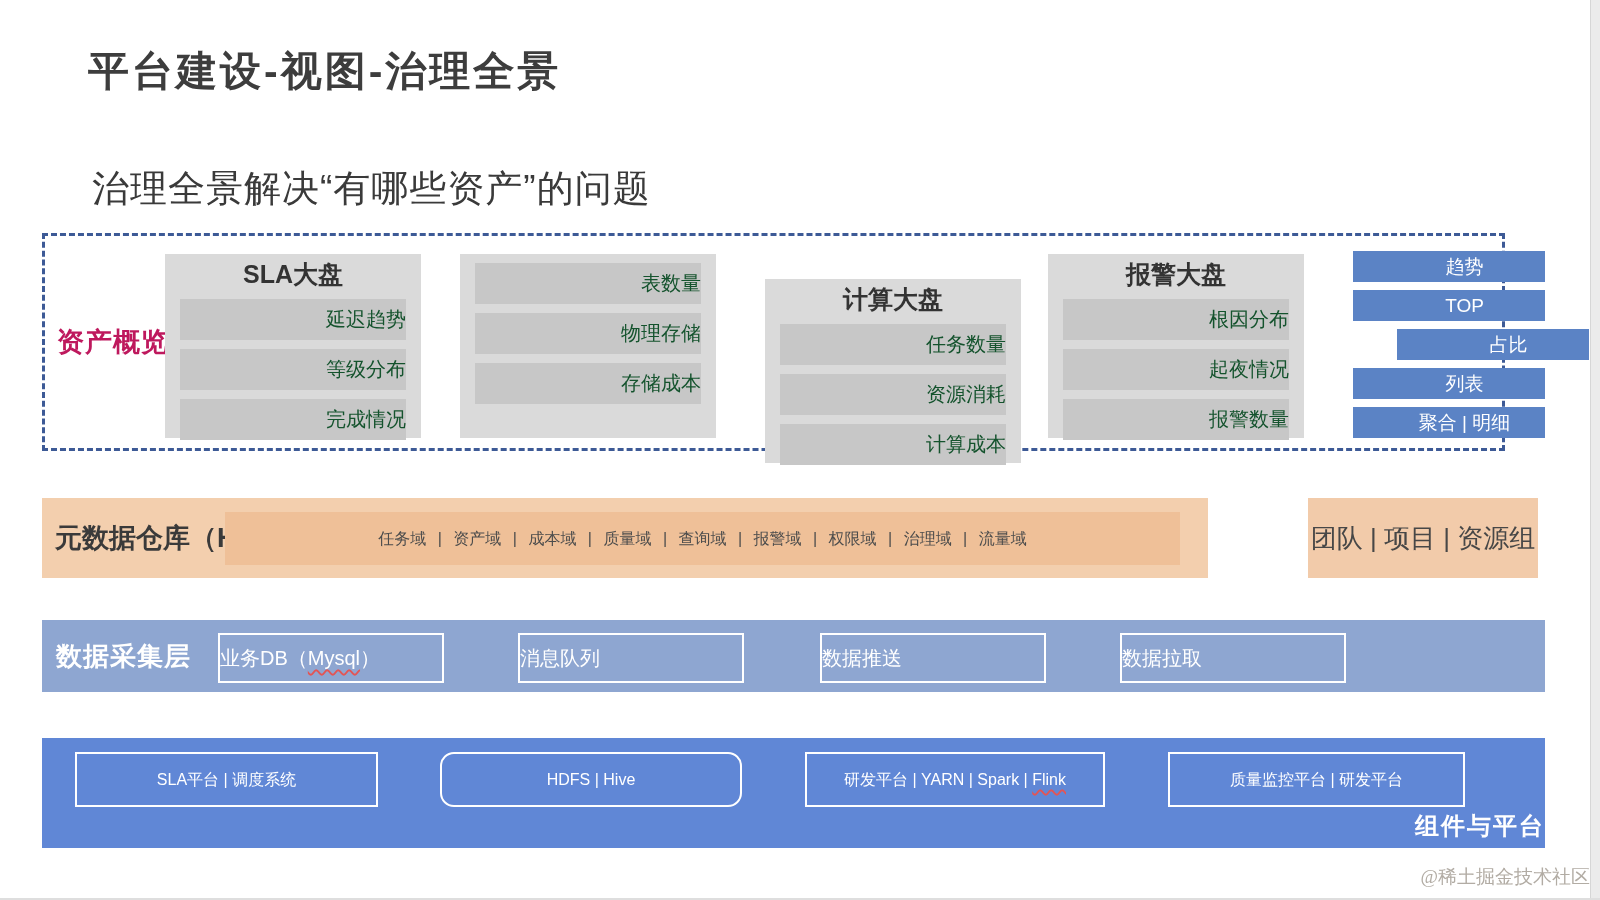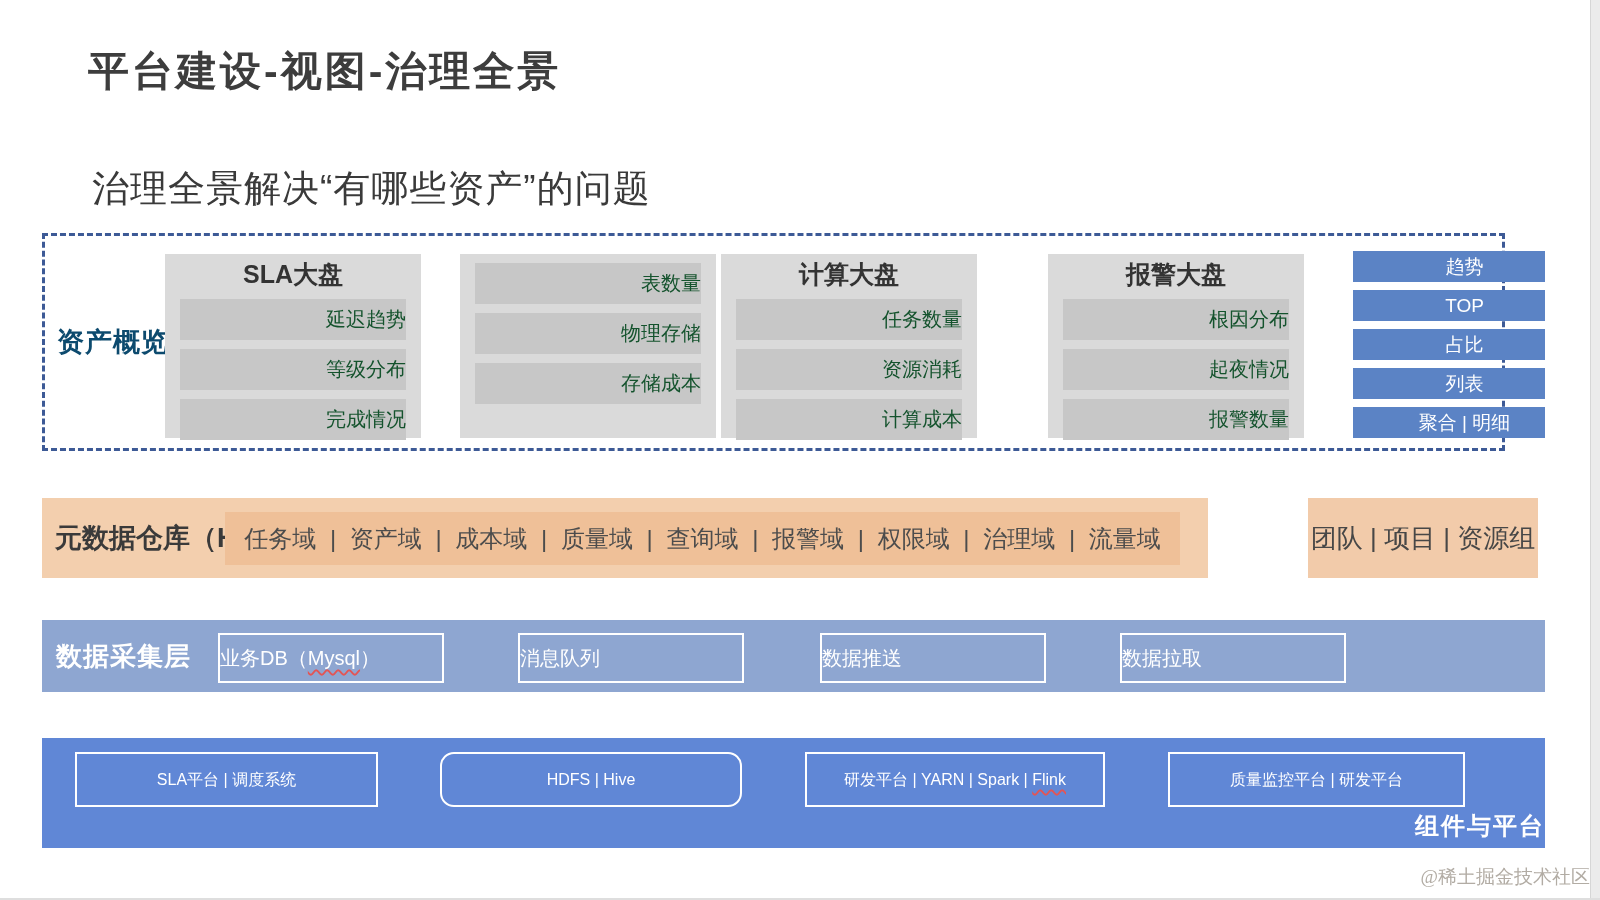--- a/index.html
+++ b/index.html
@@ -16,53 +16,53 @@
     position:absolute;left:92px;top:164px;
     font-size:37px;color:#3a3a3a;letter-spacing:1px;
   }
   
   .overview{
     position:absolute;left:42px;top:233px;width:1457px;height:212px;
     border:3px dashed #3d5a96;
   }
   .overview-label{
     position:absolute;left:12px;top:88px;
-    font-size:27px;font-weight:700;color:#0c4a6e;letter-spacing:1px;
+    font-size:27px;font-weight:700;color:#be185d;letter-spacing:1px;
   }
   .panel{
     position:absolute;top:18px;width:256px;height:184px;
     background:#dadada;
   }
   .panel-title{
     height:36px;line-height:40px;text-align:center;
     font-size:25px;font-weight:700;color:#333333;
   }
   .panel-item{
     width:226px;height:41px;margin:9px auto 0 auto;line-height:41px;
     background:#c7c7c7;text-align:right;font-size:20px;color:#14532d;
   }
-  .p0{left:120px;} .p1{left:415px;} .p2{left:676px;} .p3{left:1003px;}
+  .p0{left:120px;} .p1{left:415px;} .p2{left:720px;margin-top:25px;} .p3{left:1003px;}
   .view-btn{
     position:absolute;left:1308px;width:161px;height:31px;line-height:31px;
     background:#5b83c5;color:#ffffff;text-align:center;font-size:19px;padding-left:31px;
   }
-  .vb0{top:15px;} .vb1{top:54px;} .vb2{top:93px;} .vb3{top:132px;} .vb4{top:171px;}
+  .vb0{top:15px;} .vb1{top:54px;} .vb2{top:93px;margin-left:44px;} .vb3{top:132px;} .vb4{top:171px;}
   
   .meta-bar{
     position:absolute;left:42px;top:498px;width:1166px;height:80px;
     background:#f3cfae;
   }
   .meta-label{
     position:absolute;left:13px;top:0;height:80px;line-height:80px;
     font-size:27px;font-weight:700;color:#3a3a3a;
   }
   .meta-domains{
     position:absolute;left:183px;top:14px;width:955px;height:53px;line-height:53px;
     background:#efc098;text-align:center;
-    font-size:24px;color:#4c4c4c;word-spacing:7px;
+    font-size:16px;color:#4c4c4c;word-spacing:7px;
   }
   .meta-side{
     position:absolute;left:1308px;top:498px;width:230px;height:80px;line-height:80px;
     background:#f2cbaa;text-align:center;font-size:26px;color:#474747;
   }
   
   .collect-bar{
     position:absolute;left:42px;top:620px;width:1503px;height:72px;
     background:#8ea6d1;
   }

